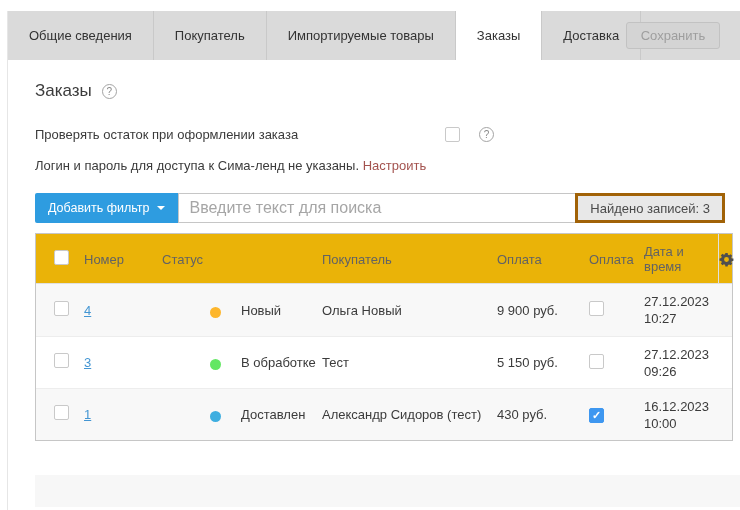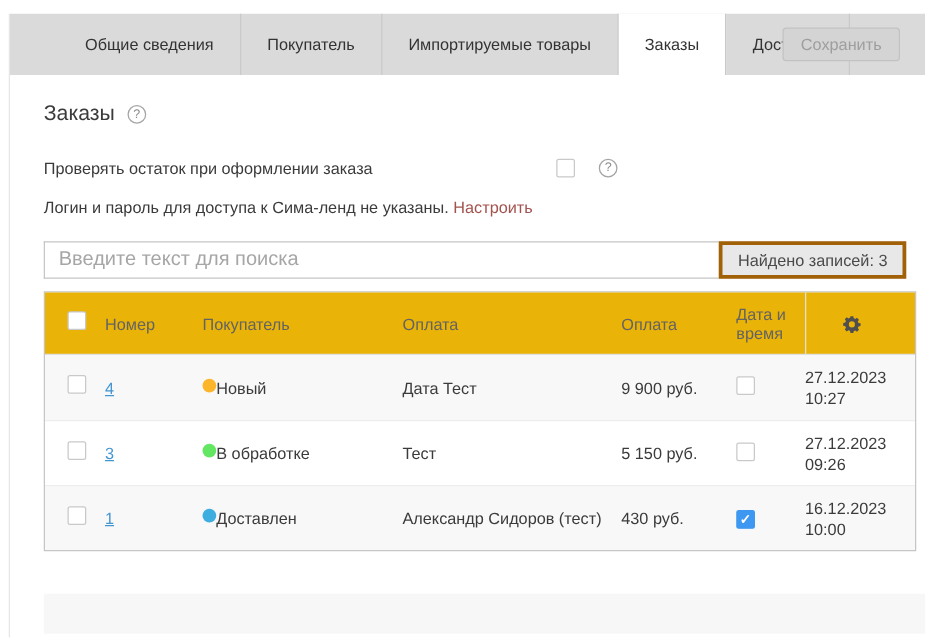--- a/index.html
+++ b/index.html
@@ -50,42 +50,42 @@
   .ghead { height:50px; background:#eab308; border-bottom:1px solid #e0e0e0; }
   .ghead .cell { font-size:13px; color:#636363; }
   .gcell-settings { height:50px; display:flex; align-items:center; justify-content:center;
                     border-left:1px solid #e0e0e0; cursor:pointer; }
   .row { height:52px; }
   .row + .row { border-top:1px solid #ededed; }
   .row.alt { background:#f8f8f8; }
   .col-select { padding-left:18px; }
   .cell { font-size:13px; color:#3b3b3b; }
   .num-link { font-size:13px; color:#4496d3; text-decoration:underline; cursor:pointer; }
-  .status-cell { display:flex; align-items:flex-start; gap:0; }
+  .status-cell { display:flex; align-items:flex-end; gap:20px;margin-left:48px; }
   .dot { width:11px; height:11px; border-radius:50%; flex:0 0 auto; }
   .dt { line-height:17px; }
 
   
   .cb { width:15px; height:15px; border:1px solid #c9c9c9; border-radius:2px; background:#fff;
         display:inline-flex; align-items:center; justify-content:center; cursor:pointer; flex:0 0 auto; }
   .cb.checked { background:#3e97f0; border-color:#3e97f0; color:#fff; font-size:11px; font-weight:bold; }
   .cb.checked::after { content:"\2713"; }
 
   .gear-svg { width:15px; height:15px; fill:#4f4f4f; }
 
   .bottom-band { margin-top:34px; margin-right:-15px; height:32px; background:#f7f7f7; }
 </style>
 </head>
 <body>
 
 <div class="page">
   <div class="frame">
 
     <div class="tabbar">
-      <div style="display:flex;padding-left:39px;" id="tabs-container">
+      <div style="display:flex;" id="tabs-container">
   <div class="tab">
             <span>Общие сведения</span>
           </div>
 
   <div class="tab">
             <span>Покупатель</span>
           </div>
 
   <div class="tab">
             <span>Импортируемые товары</span>
@@ -115,51 +115,56 @@
         <span class="help-icon stock-help"></span>
       </div>
 
       <div class="creds-row">
         <span>Логин и пароль для доступа к Сима-ленд не указаны.</span>
         <span> </span>
         <a class="creds-link">Настроить</a>
       </div>
 
       <div class="filterbar">
+        <button class="add-filter">
+          <span>Добавить фильтр</span>
+          <span class="caret"></span>
+        </button>
         <input class="search-input" type="text" placeholder="Введите текст для поиска" style="">
         <div class="records">Найдено записей: 3</div>
       </div>
 
       <div class="grid">
         <div class="grow ghead">
           <div class="col-select">
             <span class="cb"></span>
           </div>
           <div class="cell">Номер</div>
+          <div class="cell">Статус</div>
           <div class="cell">Покупатель</div>
           <div class="cell">Оплата</div>
           <div class="cell">Оплата</div>
           <div class="cell">Дата и время</div>
           <div class="gcell-settings">
             <svg class="gear-svg" viewBox="0 0 16 16">
               <path fill-rule="evenodd" d="M6.8 1h2.4l.35 1.8c.45.13.88.31 1.27.55l1.53-1.02 1.7 1.7-1.02 1.53c.24.39.42.82.55 1.27L15.4 7v2.4l-1.8.35c-.13.45-.31.88-.55 1.27l1.02 1.53-1.7 1.7-1.53-1.02c-.39.24-.82.42-1.27.55L9.2 15.4H6.8l-.35-1.8a5.6 5.6 0 0 1-1.27-.55l-1.53 1.02-1.7-1.7 1.02-1.53a5.6 5.6 0 0 1-.55-1.27L.6 9.2V6.8l1.8-.35c.13-.45.31-.88.55-1.27L1.93 3.65l1.7-1.7 1.53 1.02c.39-.24.82-.42 1.27-.55L6.8 1zM8 5.4a2.6 2.6 0 1 0 0 5.2 2.6 2.6 0 0 0 0-5.2z"></path>
             </svg>
           </div>
         </div>
         <div id="rows-container">
   <div class="grow row alt">
     <div class="col-select">
       <span class="cb"></span>
     </div>
     <div class="cell"><a class="num-link">4</a></div>
     <div class="cell status-cell">
       <span class="dot" style="background: rgb(253, 182, 44);"></span>
       <span>Новый</span>
     </div>
-    <div class="cell">Дата Тест</div>
+    <div class="cell">Ольга Новый</div>
     <div class="cell">9 900 руб.</div>
     <div class="cell">
       <span class="cb"></span>
     </div>
     <div class="cell dt">
       <div>27.12.2023</div>
       <div>10:27</div>
     </div>
     <div></div>
   </div>

